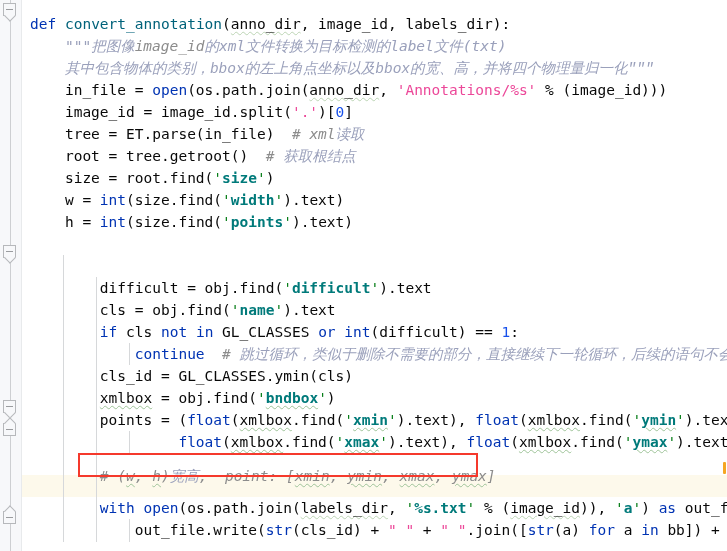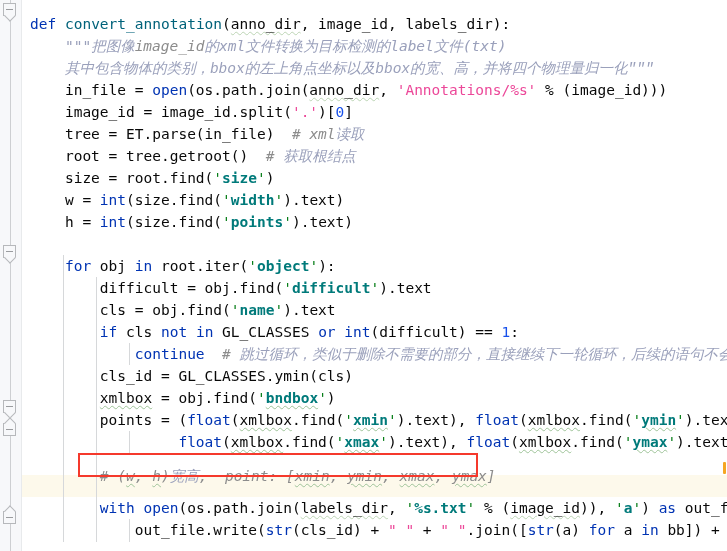--- a/index.html
+++ b/index.html
@@ -263,21 +263,20 @@
     <div class="line" style="top:132px; position:absolute; left:0;">    root = tree.getroot()  <span class="cmt">#</span> <span class="cmt-cn cn">获取根结点</span></div>
 
     <div class="line" style="top:154px; position:absolute; left:0;">    size = root.find(<span class="strq">'<span class="attr">size</span>'</span>)</div>
 
     <div class="line" style="top:176px; position:absolute; left:0;">    w = <span class="bi">int</span>(size.find(<span class="strq">'<span class="attr">width</span>'</span>).text)</div>
 
     <div class="line" style="top:198px; position:absolute; left:0;">    h = <span class="bi">int</span>(size.find(<span class="strq">'<span class="attr">points</span>'</span>).text)</div>
 
     <div class="line" style="top:220px; position:absolute; left:0;"> </div>
 
-    <div class="line" style="top:242px; position:absolute; left:0;">    <span class="kw">for</span> obj <span class="kw">in</span> root.iter(<span class="strq">'<span class="attr">object</span>'</span>):</div>
 
     <div class="line" style="top:286px; position:absolute; left:0;">        cls = obj.find(<span class="strq">'<span class="attr">name</span>'</span>).text</div>
 
     <div class="line" style="top:264px; position:absolute; left:0;">        difficult = obj.find(<span class="strq">'<span class="attr">difficult</span>'</span>).text</div>
 
     <div class="line" style="top:308px; position:absolute; left:0;">        <span class="kw">if</span> cls <span class="kw">not</span> <span class="kw">in</span> GL_CLASSES <span class="kw">or</span> <span class="bi">int</span>(difficult) == <span class="num">1</span>:</div>
 
     <div class="line" style="top:330px; position:absolute; left:0;">            <span class="kw">continue</span>  <span class="cmt">#</span> <span class="cmt-cn cn">跳过循环，类似于删除不需要的部分，直接继续下一轮循环，后续的语句不会执行</span></div>
 
     <div class="line" style="top:352px; position:absolute; left:0;">        cls_id = GL_CLASSES.ymin(cls)</div>

